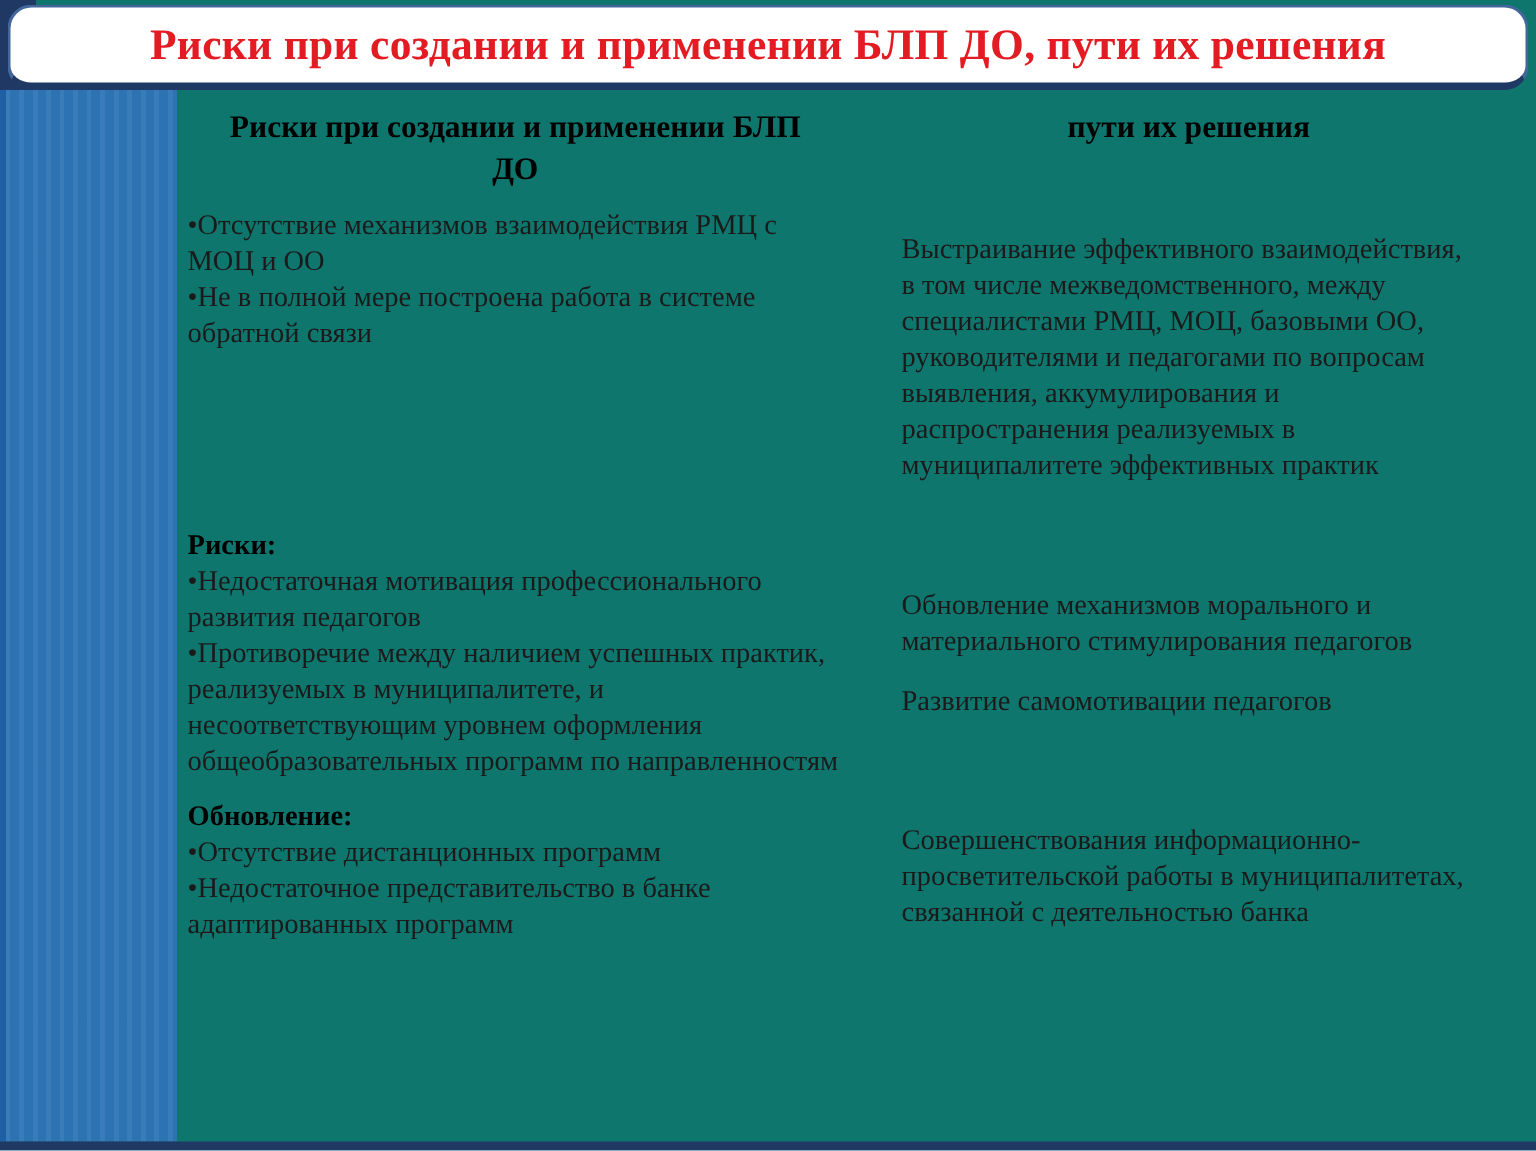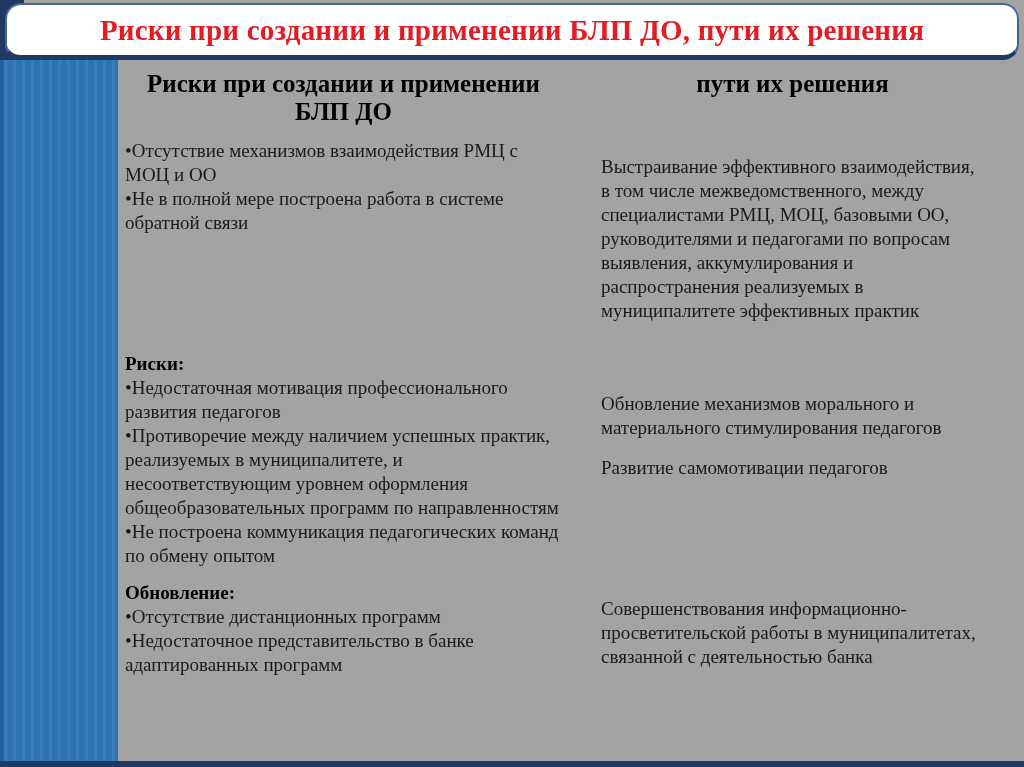--- a/index.html
+++ b/index.html
@@ -9,21 +9,21 @@
     --strip-blue-edge: #1E5FA5;
     --banner-border: #44679B;
     --text: #1A1A1A;
   }
   * { margin: 0; padding: 0; box-sizing: border-box; }
   html, body { background: #ffffff; }
   .slide {
     position: relative;
     width: 1024px;
     height: 767px;
-    background: #a3a3a3;
+    background: #0f766e;
     overflow: hidden;
     font-family: "Liberation Serif", "DejaVu Serif", serif;
     color: var(--text);
   }
   
   .corner-accent {
     position: absolute;
     left: 0; top: 0;
     width: 24px; height: 63px;
     background: var(--navy);
@@ -81,21 +81,21 @@
     grid-template-columns: 437px 415px;
     column-gap: 23px;
     row-gap: 13px;
     font-size: 19px;
     line-height: 24px;
     z-index: 1;
   }
   .col-header {
     font-weight: bold;
     text-align: center;
-    font-size: 25px;
+    font-size: 21px;
     line-height: 28px;
     color: #000000;
   }
   .col-header.left-hdr { max-width: 410px; margin: 0 auto; }
   .sec-heading {
     font-weight: bold;
     color: #000000;
   }
   .bullet::before { content: "\2022 "; }
   .cell.offset { padding-top: 24px; }
@@ -124,21 +124,20 @@
       <div class="bullet">Не в полной мере построена работа в системе обратной связи</div>
     </div>
     <div class="cell">
       <p class="solution-para">Выстраивание эффективного взаимодействия, в том числе межведомственного, между специалистами РМЦ, МОЦ, базовыми ОО, руководителями и педагогами по вопросам выявления, аккумулирования и распространения реализуемых в муниципалитете эффективных практик</p>
     </div>
 
     <div class="cell">
       <div class="sec-heading">Риски:</div>
       <div class="bullet">Недостаточная мотивация профессионального развития педагогов</div>
       <div class="bullet">Противоречие между наличием успешных практик, реализуемых в муниципалитете, и несоответствующим уровнем оформления общеобразовательных программ по направленностям</div>
-      <div class="bullet">Не построена коммуникация педагогических команд по обмену опытом</div>
     </div>
     <div class="cell offset">
       <p class="solution-para">Обновление механизмов морального и материального стимулирования педагогов</p>
       <p class="solution-para">Развитие самомотивации педагогов</p>
     </div>
 
     <div class="cell">
       <div class="sec-heading">Обновление:</div>
       <div class="bullet">Отсутствие дистанционных программ</div>
       <div class="bullet">Недостаточное представительство в банке адаптированных программ</div>

